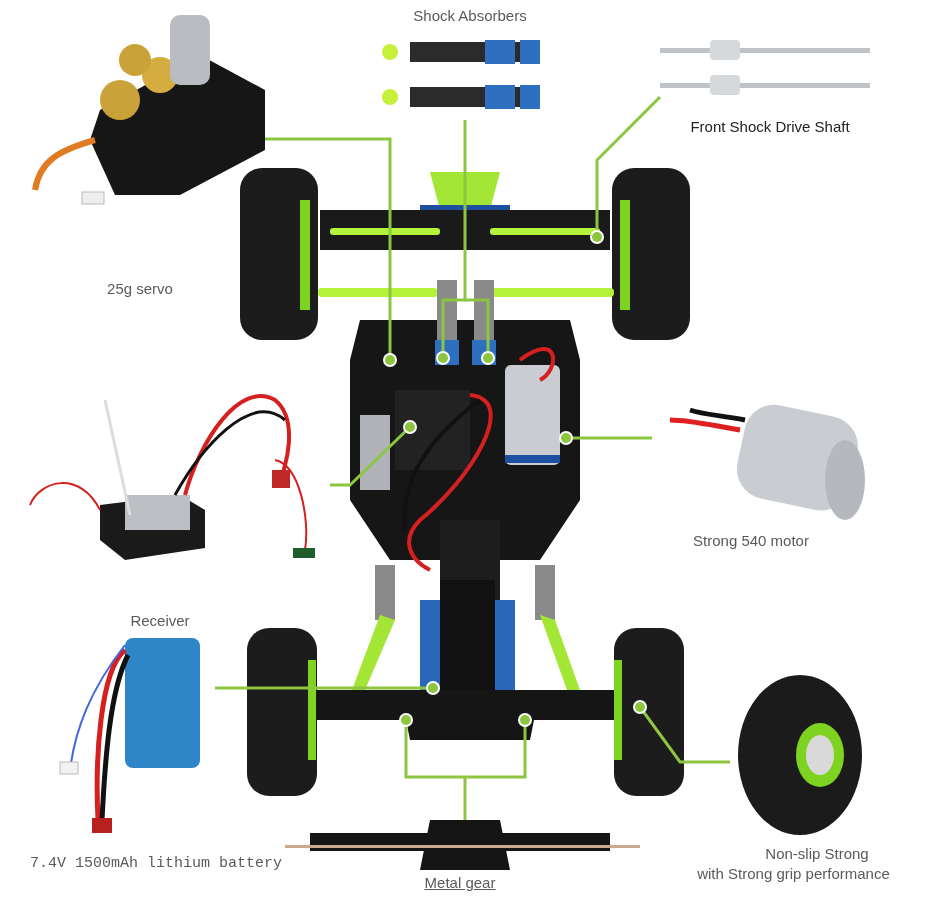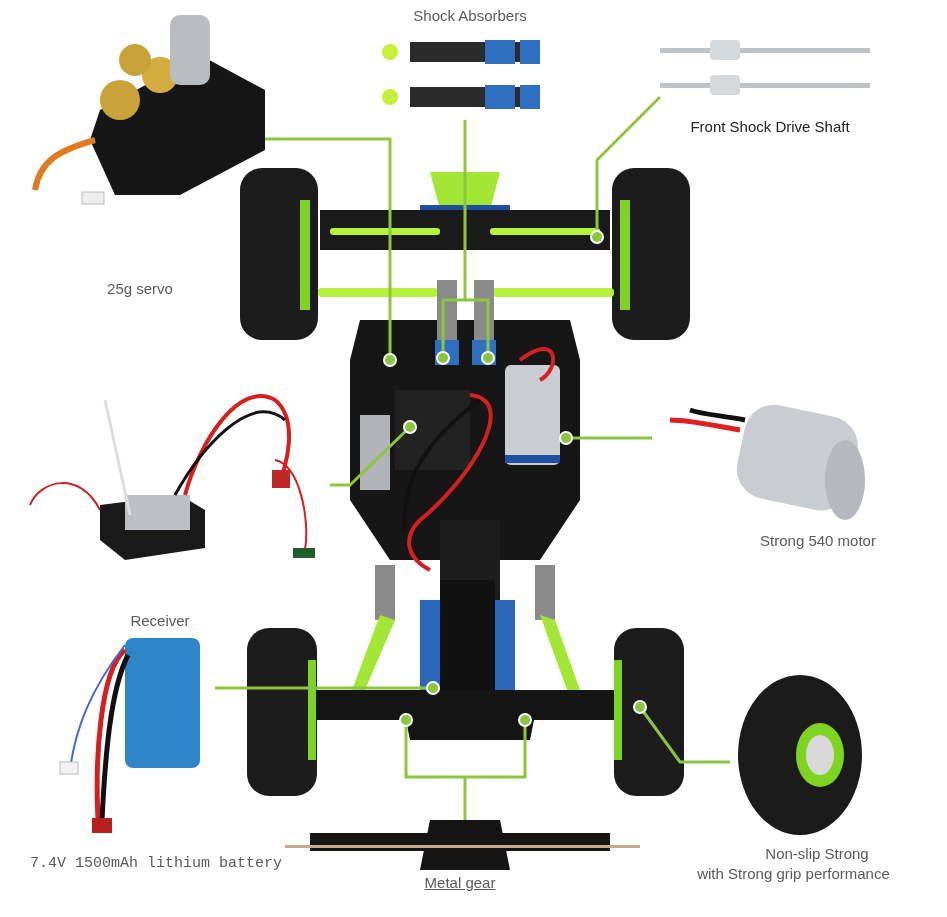--- a/index.html
+++ b/index.html
@@ -154,18 +154,18 @@
   <g>
     <ellipse cx="800" cy="755" rx="62" ry="80" fill="#1b1b1b"></ellipse>
     <ellipse cx="820" cy="755" rx="24" ry="32" fill="#7ed321"></ellipse>
     <ellipse cx="820" cy="755" rx="14" ry="20" fill="#d9d9d9"></ellipse>
   </g>
 </svg>
 
 <div class="label" style="left:400px; top:6px; width:140px;">Shock Absorbers</div>
 <div class="label dark" style="left:680px; top:117px; width:180px;">Front Shock Drive Shaft</div>
 <div class="label" style="left:90px; top:235px; width:100px;margin-top:44px;">25g servo</div>
-<div class="label" style="left:748px; top:531px; width:140px;">Strong 540 motor</div>
+<div class="label" style="left:681px; top:531px; width:140px;">Strong 540 motor</div>
 <div class="label" style="left:110px; top:611px; width:100px;">Receiver</div>
 <div class="label" style="left:30px; top:854px; width:230px;font-family:Liberation Mono, monospace;">7.4V 1500mAh lithium battery</div>
 <div class="label" style="left:410px; top:873px; width:100px;text-decoration:underline;">Metal gear</div>
 <div class="label" style="left:712px; top:844px; width:210px;">Non-slip Strong</div>
 <div class="label" style="left:681px; top:864px; width:225px;">with Strong grip performance</div>
 
 </body></html>

